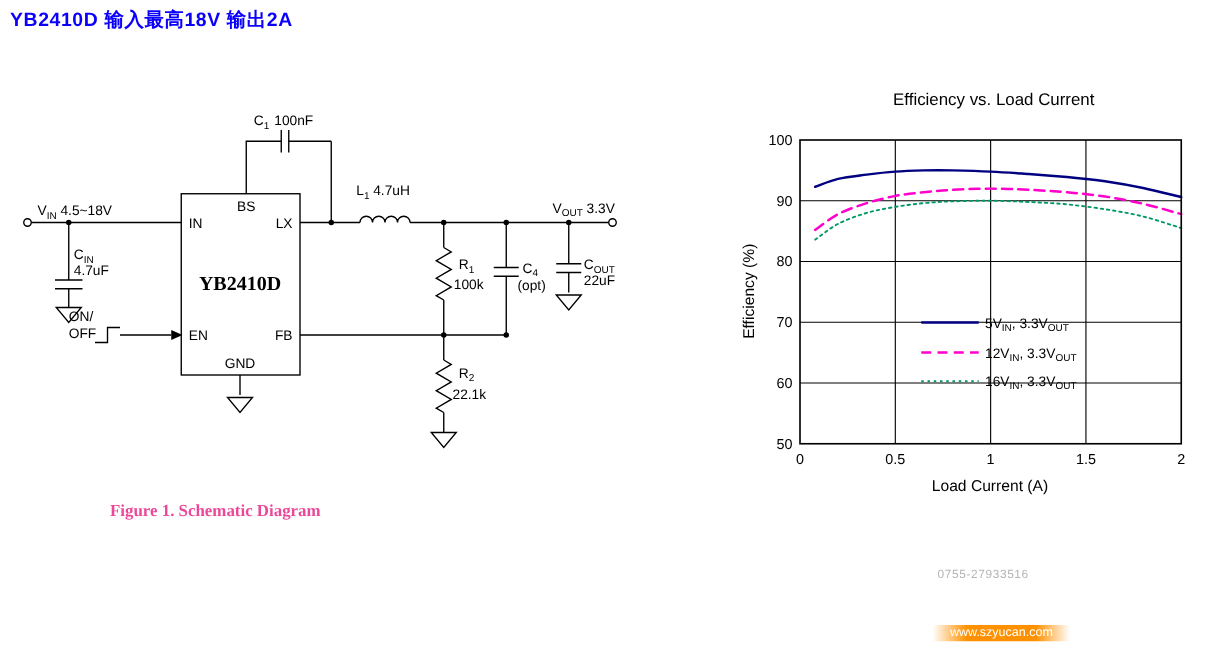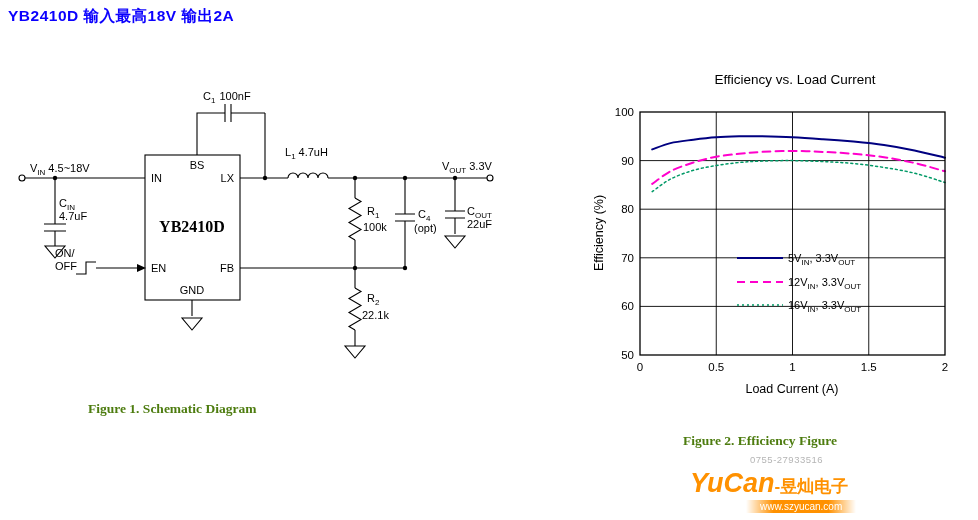--- a/index.html
+++ b/index.html
@@ -1,20 +1,20 @@
 <!DOCTYPE html>
 <html><head>
 <meta charset="utf-8">
 <style>
   *{margin:0;padding:0;box-sizing:border-box}
   html,body{background:#fff}
   body{font-family:"Liberation Sans",sans-serif}
   #canvas{position:relative;width:978px;height:520px;background:#fff;overflow:hidden}
   #page-title{position:absolute;left:8px;top:6px;font-size:15.5px;font-weight:bold;color:#0b00fe;letter-spacing:.5px}
-  .caption{position:absolute;font-family:"Liberation Serif",serif;font-weight:bold;font-size:13.5px;color:#4d7c0f}
+  .caption{position:absolute;font-family:"Liberation Serif",serif;font-weight:bold;font-size:13.5px;color:#ec4899}
   #fig1-caption{left:88px;top:401px}
   #fig2-caption{left:683px;top:433px}
   svg{position:absolute}
   svg text{fill:#000;font-family:"Liberation Sans",sans-serif}
   #schematic{left:0;top:85px;width:510px;height:320px}
   #schematic path,#schematic rect,#schematic circle.term,#schematic polyline{stroke:#000;stroke-width:1.1;fill:none}
   #schematic .dot{fill:#000;stroke:none}
   #schematic .arrowhead{fill:#000;stroke:none}
   .lbl{font-size:11px}
   .sub{font-size:8px}
@@ -205,23 +205,19 @@
       <text class="legend-text" x="198" y="224">
         <tspan>12V</tspan><tspan class="subt" dy="2.5">IN</tspan><tspan dy="-2.5">, 3.3V</tspan><tspan class="subt" dy="2.5">OUT</tspan>
       </text>
       <line class="legend-line" x1="147" y1="243" x2="193" y2="243" stroke="#009966" stroke-width="1.5" stroke-dasharray="2,3"></line>
       <text class="legend-text" x="198" y="247">
         <tspan>16V</tspan><tspan class="subt" dy="2.5">IN</tspan><tspan dy="-2.5">, 3.3V</tspan><tspan class="subt" dy="2.5">OUT</tspan>
       </text>
     </g>
   </svg>
 
-  <div id="fig2-caption" class="caption">Figure 2. Efficiency Figure</div>
 
   <div id="watermark">
     <div id="wm-phone">0755-27933516</div>
-    <div id="wm-brand">
-      <span id="wm-en">YuCan</span><span id="wm-cn">-昱灿电子</span>
-    </div>
     <div id="wm-site">www.szyucan.com</div>
   </div>
 
 </div>
 
 </body></html>

